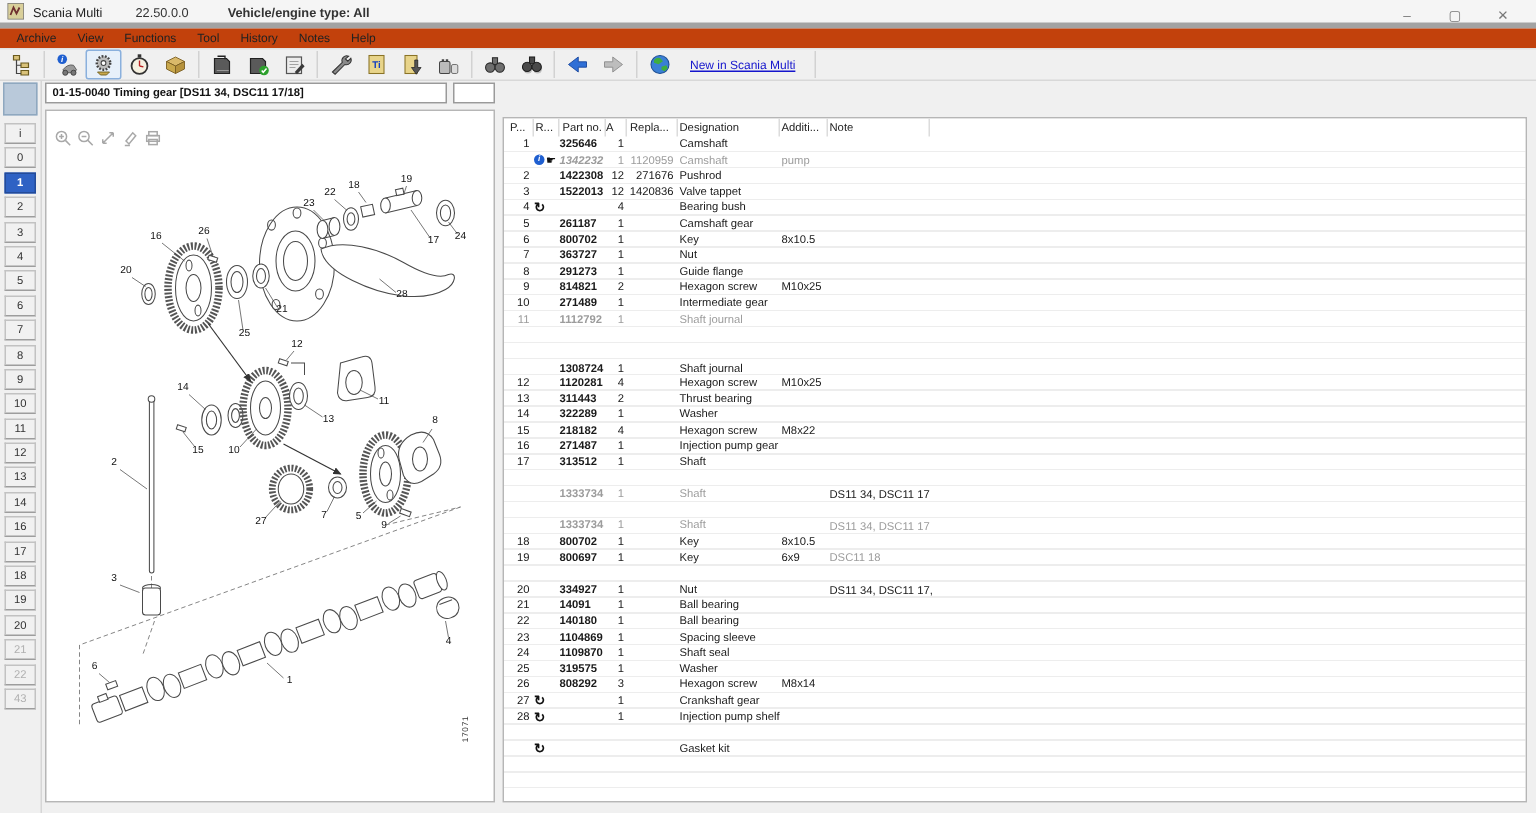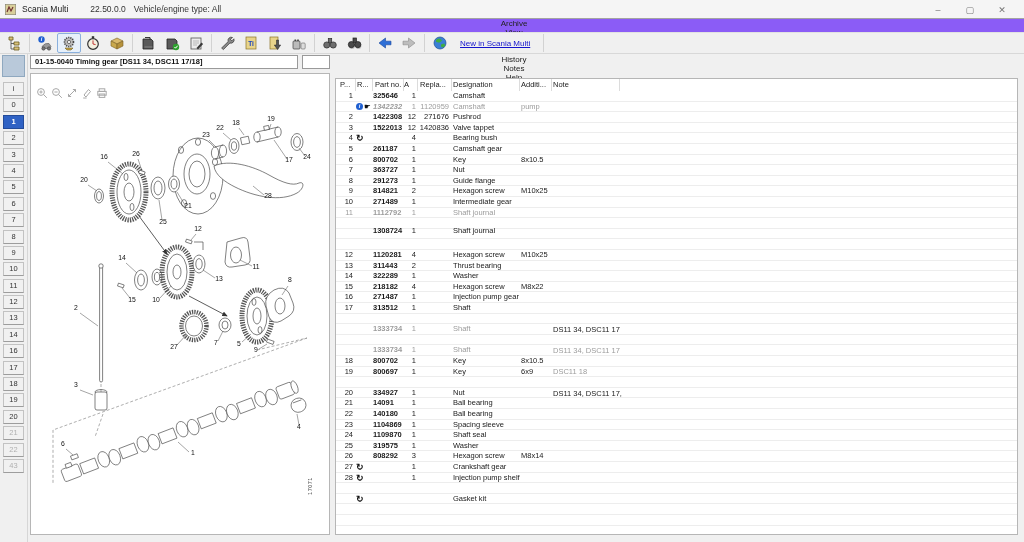--- a/index.html
+++ b/index.html
@@ -2,31 +2,31 @@
 <html><head>
 <meta charset="utf-8">
 <style>
   * { margin:0; padding:0; box-sizing:border-box; }
   html,body { width:1024px; height:542px; overflow:hidden; }
   body { font-family:"Liberation Sans", sans-serif; background:#f0f0f0; }
   #window { position:relative; width:1024px; height:542px; background:#f0f0f0; }
 
   
   .titlebar { position:absolute; left:0; top:0; width:1024px; height:19px; background:#f5f5f5;
-              display:flex; align-items:center; font-size:8.5px; color:#222; border-bottom:1px solid #a3a3a3; }
+              display:flex; align-items:center; font-size:8.5px; color:#222; border-bottom:4px solid #a3a3a3; }
   .appicon { width:11px; height:11px; margin-left:5px; }
   .t-title { margin-left:6px; }
   .t-version { margin-left:22px; color:#333; }
-  .t-vehicle { margin-left:8px; color:#333; }
+  .t-vehicle { margin-left:26px; color:#333;font-weight:bold; }
   .wctrls { position:absolute; right:6px; top:0; height:19px; display:flex; }
   .wbtn { width:32px; height:19px; display:flex; align-items:center; justify-content:center; color:#777; font-size:9px; }
 
   
-  .menubar { position:absolute; left:0; top:19px; width:1024px; height:13px; background:#8b5cf6;
-             display:flex; align-items:center; padding-left:4px;flex-direction:column; }
+  .menubar { position:absolute; left:0; top:19px; width:1024px; height:13px; background:#c2410c;
+             display:flex; align-items:center; padding-left:4px; }
   .menu-item { font-size:8px; color:#222; padding:0 7px; }
 
   
   .toolbar { position:absolute; left:0; top:32px; width:1024px; height:22px; background:#f0f0f0;
              border-top:1px solid #e2e2e2; border-bottom:1px solid #d8d8d8; display:flex; align-items:center; padding-left:2px; }
   .tbtn { width:24px; height:20px; display:flex; align-items:center; justify-content:center; }
   .tbtn.sel { border:1px solid #8ab0dd; background:#e7f0fa; border-radius:2px; }
   .tsep { width:1px; height:18px; background:#d2d2d2; margin:0 3px; }
   .tlink { font-size:8px; color:#1414cc; text-decoration:underline; margin:0 10px 0 8px; white-space:nowrap;text-align:center; }
   .tbtn svg { width:16px; height:16px; }
@@ -628,21 +628,21 @@
         <div class="trow" style="top: 127.2px;">
           <span class="cell c-p"></span>
           <span class="cell c-ic"></span>
           <span class="cell c-part"></span>
           <span class="cell c-a"></span>
           <span class="cell c-repla"></span>
           <span class="cell c-des"></span>
           <span class="cell c-add"></span>
           <span class="cell c-note"></span>
         </div>
-        <div class="trow" style="top: 135px;">
+        <div class="trow" style="top: 150px;">
           <span class="cell c-p"></span>
           <span class="cell c-ic"></span>
           <span class="cell c-part">1308724</span>
           <span class="cell c-a">1</span>
           <span class="cell c-repla"></span>
           <span class="cell c-des">Shaft journal</span>
           <span class="cell c-add"></span>
           <span class="cell c-note"></span>
         </div>
         <div class="trow" style="top: 148.4px;">

